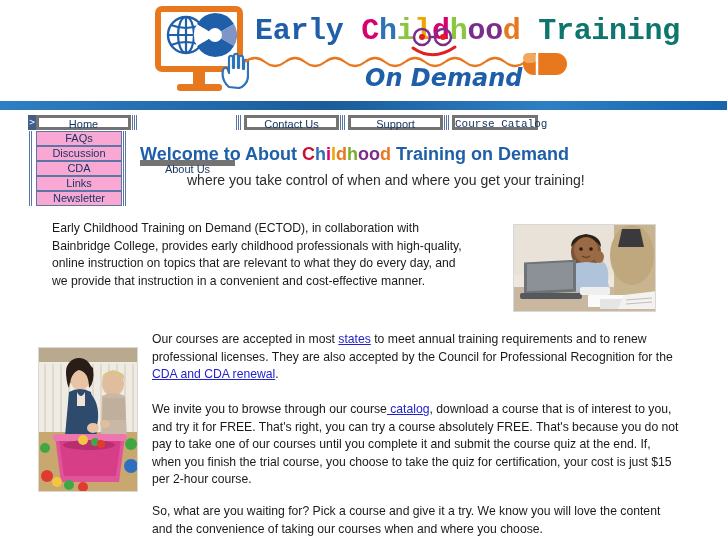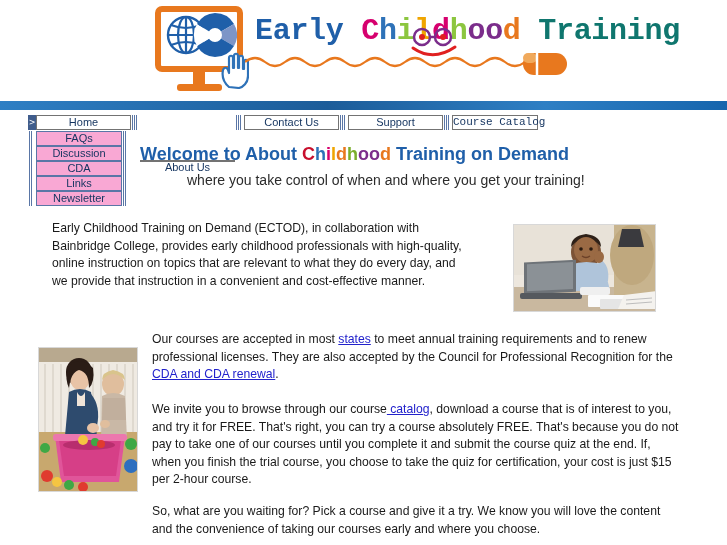--- a/index.html
+++ b/index.html
@@ -157,21 +157,21 @@
   .nav-arrow {
     width: 8px;
     background: #405D8C;
     color: #ffffff;
     font-size: 8px;
     line-height: 15px;
     text-align: center;
     font-family: "DejaVu Sans", sans-serif;
   }
   .nav-btn {
-    border: 1px solid #737373;
+    border: 3px solid #737373;
     background: #FFFFFF;
     color: #13335F;
     font-size: 11px;
     line-height: 13px;
     text-align: center;
     font-family: "Liberation Sans", sans-serif;
     box-sizing: border-box;
     white-space: nowrap;
   }
   .nav-sep {
@@ -357,20 +357,21 @@
       <path d="M0 12 Q10 4 20 12 T40 12 T60 12 T80 12 T100 12 T120 12 T140 12
                T160 12 T180 12 T200 12 T220 12 T240 12 T260 12 T280 12 T300 12" fill="none" stroke="#E8781E" stroke-width="2.2"></path>
     </svg>
 
     <svg class="mouse" viewBox="0 0 46 24">
       <rect x="0" y="1" width="44" height="22" rx="11" fill="#E8781E"></rect>
       <rect x="0" y="1" width="14" height="10" rx="5" fill="#F0A95C"></rect>
       <line x1="14" y1="1" x2="14" y2="23" stroke="#ffffff" stroke-width="2.5"></line>
     </svg>
 
+    <div class="brand-line2">On Demand</div>
   </div>
 </div>
 
 <div class="bluebar"></div>
 
 <div class="topnav">
   <div class="nav-arrow">&gt;</div>
   <div class="nav-btn nav-w-home">Home</div>
   <div class="nav-sep"></div>
   <div class="nav-btn nav-w-about">About Us</div>
@@ -419,21 +420,21 @@
 <div class="para p1">Early Childhood Training on Demand (ECTOD), in collaboration with Bainbridge College, provides early childhood professionals with high-quality, online instruction on topics that are relevant to what they do every day, and we provide that instruction in a convenient and cost-effective manner.</div>
 
 <div class="para p2">
   <span>Our courses are accepted in most </span><span class="lnk">states</span><span> to meet annual training requirements and to renew professional licenses.  They are also accepted by the Council for Professional Recognition for the </span><span class="lnk">CDA and CDA renewal</span><span>.</span>
 </div>
 
 <div class="para p3">
   <span>We invite you to browse through our course</span><span class="lnk"> catalog</span><span>, download a course that is of interest to you, and try it for FREE.  That's right, you can try a course absolutely FREE.  That's because you do not pay to take one of our courses until you complete it and submit the course quiz at the end.  If, when you finish the trial course, you choose to take the quiz for certification, your cost is just $15 per 2-hour course.</span>
 </div>
 
-<div class="para p4">So, what are you waiting for?  Pick a course and give it a try.  We know you will love the content and the convenience of taking our courses early and where you choose.</div>
+<div class="para p4">So, what are you waiting for?  Pick a course and give it a try.  We know you will love the content and the convenience of taking our courses when and where you choose.</div>
 
 <div class="photo photo-laptop">
   <svg viewBox="0 0 143 88" width="143" height="88">
     <rect width="143" height="88" fill="#EDE7DE"></rect>
     <rect x="0" y="0" width="143" height="50" fill="#E8E2D8"></rect>
     <rect x="0" y="62" width="143" height="26" fill="#C9B89F"></rect>
     <rect x="100" y="0" width="43" height="70" fill="#C8B48E"></rect>
     <ellipse cx="118" cy="30" rx="22" ry="30" fill="#BFA87E"></ellipse>
     <path d="M108 4 L126 4 L130 22 L104 22 Z" fill="#3A3A3E"></path>
     <ellipse cx="72" cy="27" rx="15" ry="16" fill="#7C5336"></ellipse>

